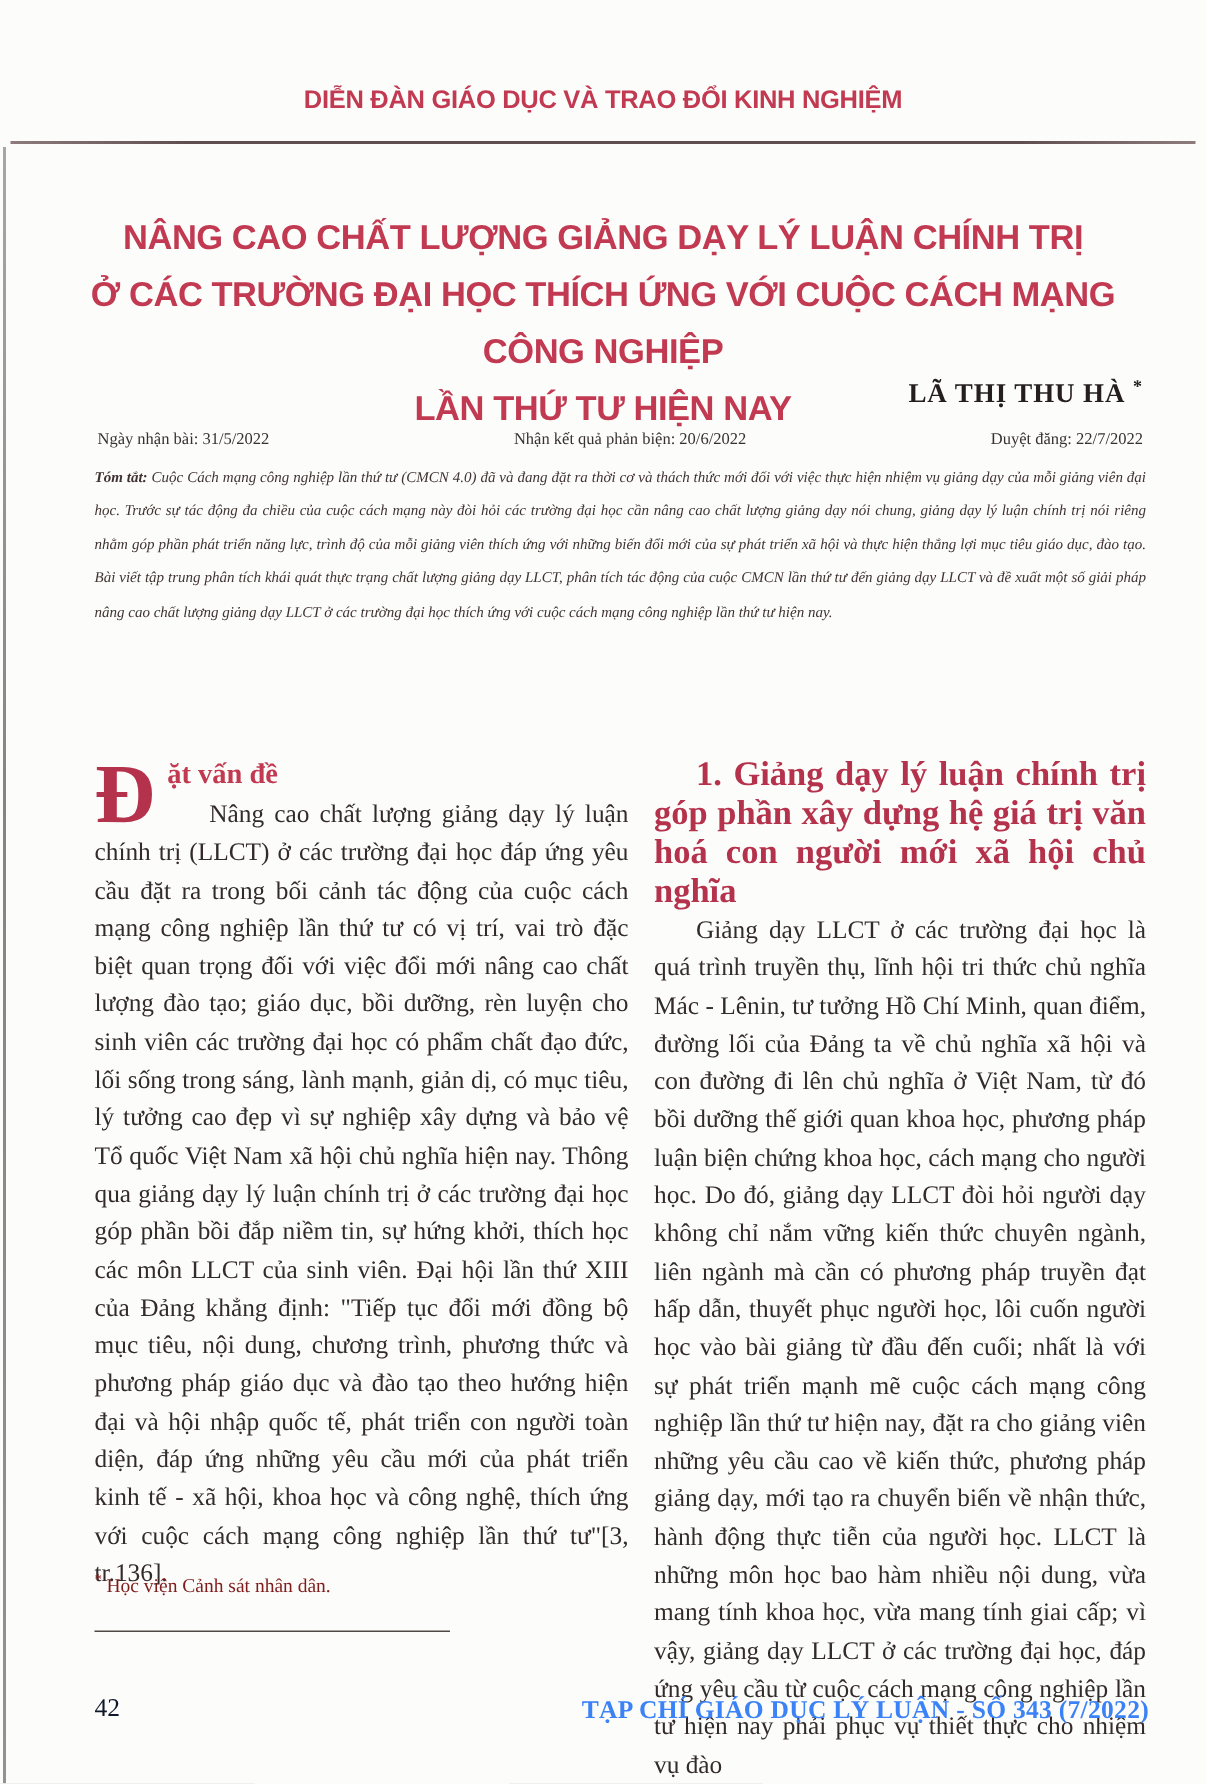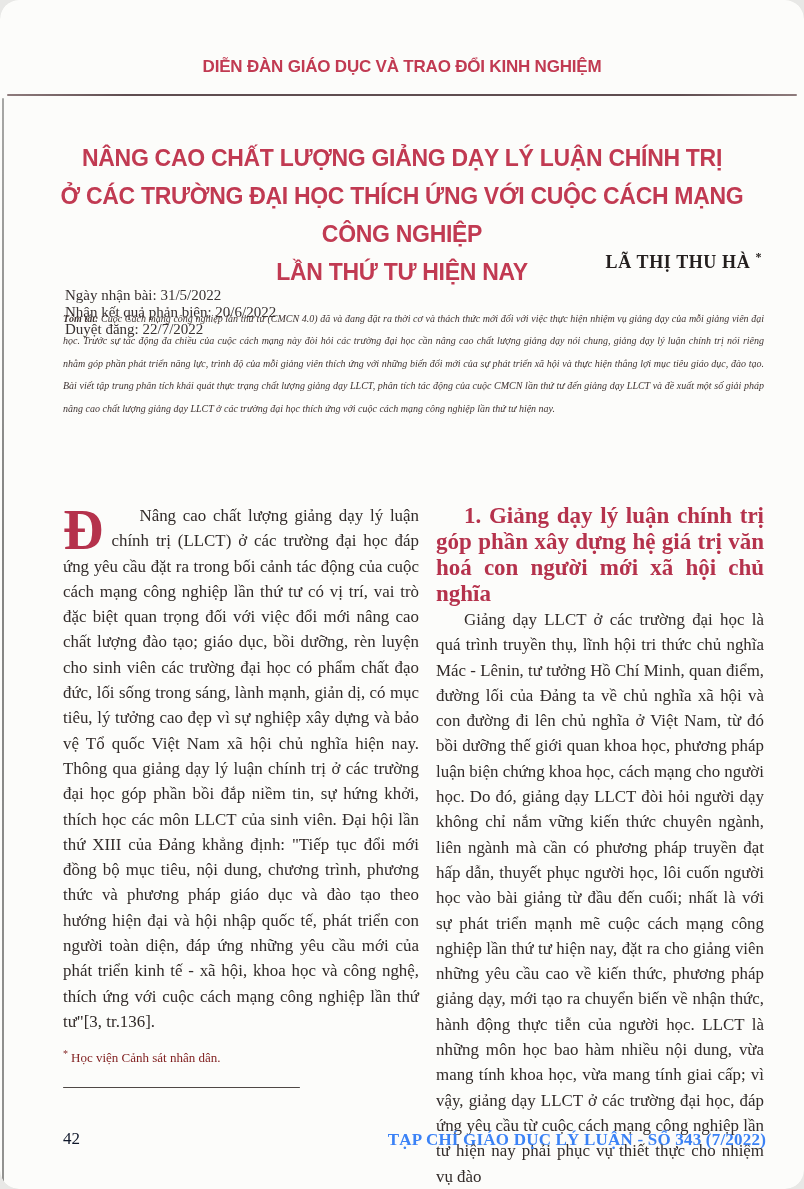--- a/index.html
+++ b/index.html
@@ -1,19 +1,19 @@
 <!DOCTYPE html>
 <html lang="vi" style="--accent: #c13a52; --ink: #322b29;"><head>
 <meta charset="utf-8">
 <style>
   :root{
     --accent:#c13a52;
     --ink:#322b29;
   }
-  *{margin:0;padding:0;box-sizing:border-box;border-radius:19px;}
+  *{margin:0;padding:0;box-sizing:border-box;}
   html,body{background:#e8e8e6;}
   .page{
     position:relative;
     width:804px;height:1189px;
     margin:0 auto;
     background:#fcfcfa;
     font-family:"Liberation Serif",serif;
     color:var(--ink);
     overflow:hidden;
   }
@@ -50,21 +50,21 @@
     position:absolute;top:250px;right:42px;
     font-weight:700;
     font-size:18px;
     letter-spacing:.6px;
     color:#241f1e;
   }
   .author sup{font-size:12px;}
   .dates{
     position:absolute;top:287px;left:65px;right:42px;
     display:flex;justify-content:space-between;
-    font-size:15px;color:#373030;flex-direction:column;
+    font-size:11px;color:#373030;
   }
   .abstract{
     position:absolute;top:308px;left:63px;right:40px;
     font-style:italic;
     font-size:10px;line-height:22.4px;
     text-align:justify;
     color:#3f3331;
   }
   .abstract .lbl,.keywords .lbl{font-weight:700;font-style:italic;}
   .keywords{
@@ -150,20 +150,21 @@
     <span>Nhận kết quả phản biện: 20/6/2022</span>
     <span>Duyệt đăng: 22/7/2022</span>
   </div>
 
   <p class="abstract"><b class="lbl">Tóm tắt:</b> <span>Cuộc Cách mạng công nghiệp lần thứ tư (CMCN 4.0) đã và đang đặt ra thời cơ và thách thức mới đối với việc thực hiện nhiệm vụ giảng dạy của mỗi giảng viên đại học. Trước sự tác động đa chiều của cuộc cách mạng này đòi hỏi các trường đại học cần nâng cao chất lượng giảng dạy nói chung, giảng dạy lý luận chính trị nói riêng nhằm góp phần phát triển năng lực, trình độ của mỗi giảng viên thích ứng với những biến đổi mới của sự phát triển xã hội và thực hiện thắng lợi mục tiêu giáo dục, đào tạo. Bài viết tập trung phân tích khái quát thực trạng chất lượng giảng dạy LLCT, phân tích tác động của cuộc CMCN lần thứ tư đến giảng dạy LLCT và đề xuất một số giải pháp nâng cao chất lượng giảng dạy LLCT ở các trường đại học thích ứng với cuộc cách mạng công nghiệp lần thứ tư hiện nay.</span></p>
 
 
   <div class="cols">
     <div class="col-left">
       <span class="dropcap">Đ</span>
+      <div class="intro-head">ặt vấn đề</div>
       <p class="body-par">Nâng cao chất lượng giảng dạy lý luận chính trị (LLCT) ở các trường đại học đáp ứng yêu cầu đặt ra trong bối cảnh tác động của cuộc cách mạng công nghiệp lần thứ tư có vị trí, vai trò đặc biệt quan trọng đối với việc đổi mới nâng cao chất lượng đào tạo; giáo dục, bồi dưỡng, rèn luyện cho sinh viên các trường đại học có phẩm chất đạo đức, lối sống trong sáng, lành mạnh, giản dị, có mục tiêu, lý tưởng cao đẹp vì sự nghiệp xây dựng và bảo vệ Tổ quốc Việt Nam xã hội chủ nghĩa hiện nay. Thông qua giảng dạy lý luận chính trị ở các trường đại học góp phần bồi đắp niềm tin, sự hứng khởi, thích học các môn LLCT của sinh viên. Đại hội lần thứ XIII của Đảng khẳng định: "Tiếp tục đổi mới đồng bộ mục tiêu, nội dung, chương trình, phương thức và phương pháp giáo dục và đào tạo theo hướng hiện đại và hội nhập quốc tế, phát triển con người toàn diện, đáp ứng những yêu cầu mới của phát triển kinh tế - xã hội, khoa học và công nghệ, thích ứng với cuộc cách mạng công nghiệp lần thứ tư"[3, tr.136].</p>
     </div>
     <div class="col-right">
       <div class="sec-head">1. Giảng dạy lý luận chính trị góp phần xây dựng hệ giá trị văn hoá con người mới xã hội chủ nghĩa</div>
       <p class="body-par">Giảng dạy LLCT ở các trường đại học là quá trình truyền thụ, lĩnh hội tri thức chủ nghĩa Mác - Lênin, tư tưởng Hồ Chí Minh, quan điểm, đường lối của Đảng ta về chủ nghĩa xã hội và con đường đi lên chủ nghĩa ở Việt Nam, từ đó bồi dưỡng thế giới quan khoa học, phương pháp luận biện chứng khoa học, cách mạng cho người học. Do đó, giảng dạy LLCT đòi hỏi người dạy không chỉ nắm vững kiến thức chuyên ngành, liên ngành mà cần có phương pháp truyền đạt hấp dẫn, thuyết phục người học, lôi cuốn người học vào bài giảng từ đầu đến cuối; nhất là với sự phát triển mạnh mẽ cuộc cách mạng công nghiệp lần thứ tư hiện nay, đặt ra cho giảng viên những yêu cầu cao về kiến thức, phương pháp giảng dạy, mới tạo ra chuyển biến về nhận thức, hành động thực tiễn của người học. LLCT là những môn học bao hàm nhiều nội dung, vừa mang tính khoa học, vừa mang tính giai cấp; vì vậy, giảng dạy LLCT ở các trường đại học, đáp ứng yêu cầu từ cuộc cách mạng công nghiệp lần tư hiện nay phải phục vụ thiết thực cho nhiệm vụ đào</p>
     </div>
   </div>
 
   <div class="footnote-rule"></div>
   <div class="footnote"><sup>*</sup><span>Học viện Cảnh sát nhân dân.</span></div>

